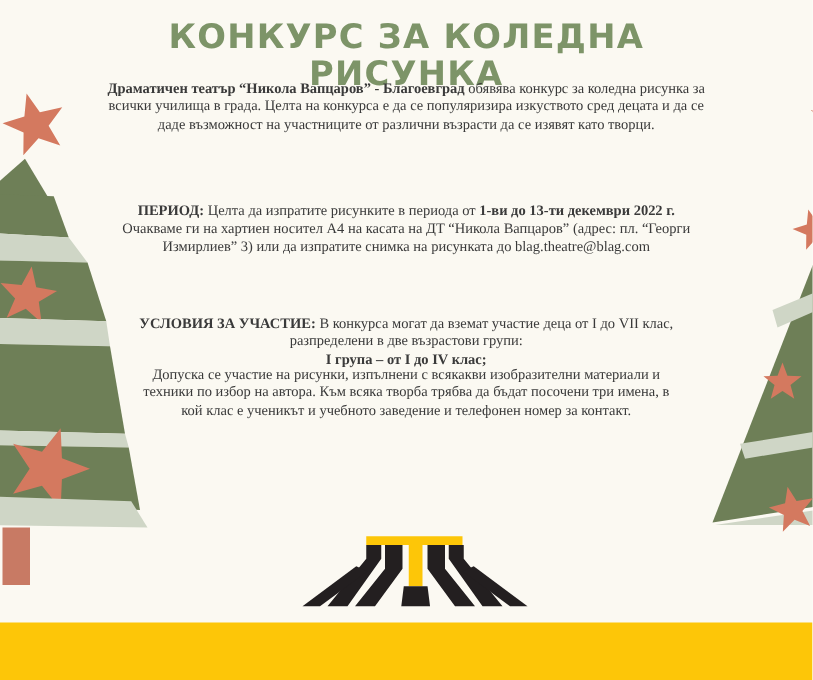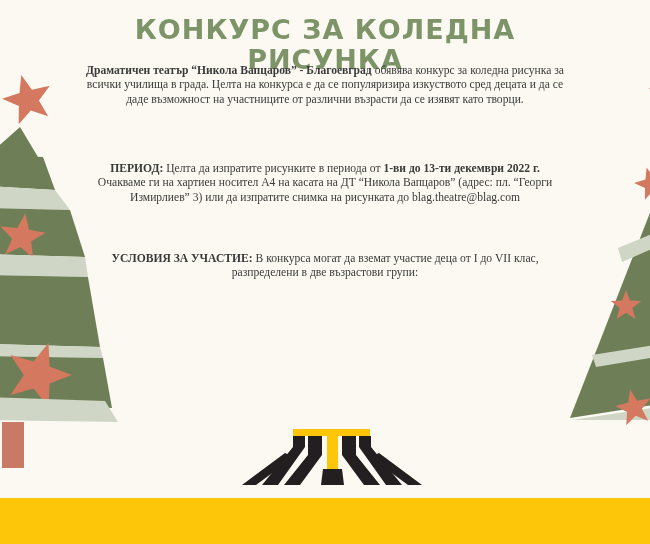--- a/index.html
+++ b/index.html
@@ -74,22 +74,24 @@
 
   <div class="content">
     <h1 class="title">КОНКУРС ЗА КОЛЕДНА РИСУНКА</h1>
 
     <p class="p-intro"><span class="bold">Драматичен театър “Никола Вапцаров” - Благоевград</span><span> обявява конкурс за коледна рисунка за всички училища в града. Целта на конкурса е да се популяризира изкуството сред децата и да се даде възможност на участниците от различни възрасти да се изявят като творци.</span></p>
 
 
     <p class="p-period"><span class="bold">ПЕРИОД:</span><span> Целта да изпратите рисунките в периода от </span><span class="bold">1-ви до 13-ти декември 2022 г.</span><span> Очакваме ги на хартиен носител А4 на касата на ДТ “Никола Вапцаров” (адрес: пл. “Георги Измирлиев” 3) или да изпратите снимка на рисунката до </span><span>blag.theatre@blag.com</span></p>
 
     <p class="p-conditions"><span class="bold">УСЛОВИЯ ЗА УЧАСТИЕ:</span><span> В конкурса могат да вземат участие деца от I до VII клас, разпределени в две възрастови групи:</span>
+      <span class="group-line" style="display:block">I група – от I до IV клас;</span>
     </p>
 
+    <p class="p-materials">Допуска се участие на рисунки, изпълнени с всякакви изобразителни материали и техники по избор на автора. Към всяка творба трябва да бъдат посочени три имена, в кой клас е ученикът и учебното заведение и телефонен номер за контакт.</p>
 
   </div>
 
   <svg class="logo" viewBox="0 0 184 62">
     <rect x="53" y="2" width="77" height="7" fill="#fdc608"></rect>
     <rect x="87" y="9" width="11" height="33" fill="#fdc608"></rect>
     <polygon points="83,42 102,42 104,58 81,58" fill="#231f20"></polygon>
     <polygon points="68,9 82,9 82,28 60,58 44,58 68,28" fill="#231f20"></polygon>
     <polygon points="53,9 65,9 65,20 38,58 22,58 53,20" fill="#231f20"></polygon>
     <polygon points="45,26 54,30 16,58 2,58" fill="#231f20"></polygon>

